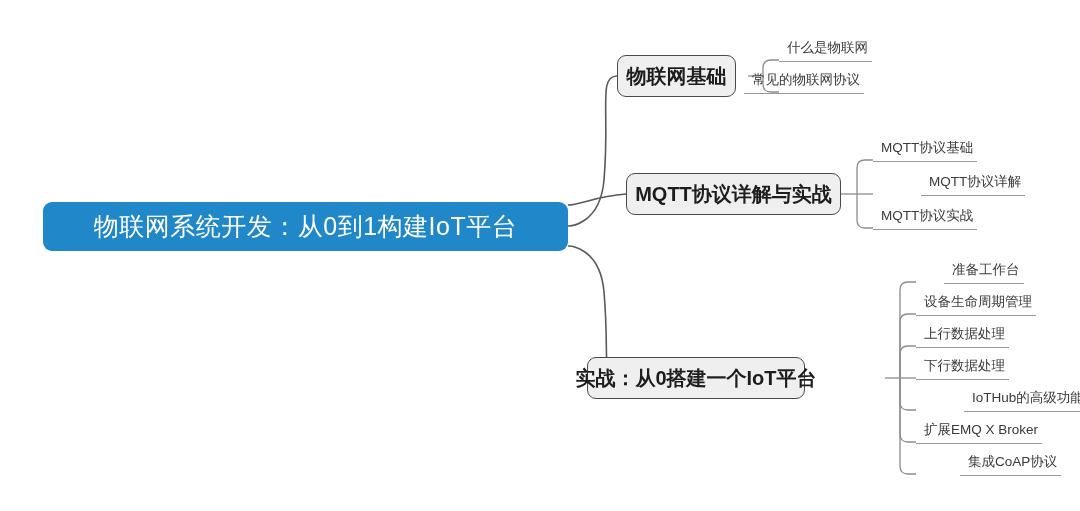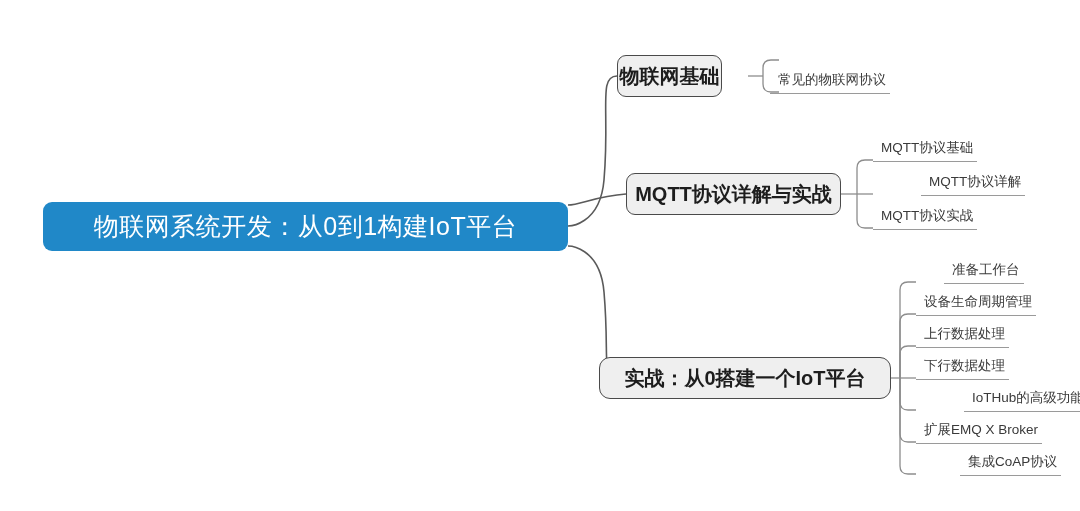--- a/index.html
+++ b/index.html
@@ -76,23 +76,23 @@
     box-sizing: border-box;
     height: 42px;
   }
   .branch-node .branch-label {
     color: #1d1d1d;
     font-size: 20px;
     font-weight: bold;
     white-space: nowrap;
   }
 
-  #branch-0 { left: 617px; top: 55px;  width: 105px; }
+  #branch-0 { left: 617px; top: 55px;  width: 119px; }
   #branch-1 { left: 626px; top: 173px; width: 215px; }
-  #branch-2 { left: 599px; top: 357px; width: 292px; border-radius: 11px; }
+  #branch-2 { left: 587px; top: 357px; width: 218px; }
 
   
   .leaf-node {
     position: absolute;
     height: 26px;
     display: flex;
     align-items: center;
     box-sizing: border-box;
     border-bottom: 1.3px solid #9a9a9a;
     padding: 0 4px 2px 8px;
@@ -136,21 +136,24 @@
     <path class="hair" d="M 900 378 L 900 466 Q 900 474 908 474 L 916 474"></path>
   </svg>
 
   <div class="root-node">
     <span class="root-label">物联网系统开发：从0到1构建IoT平台</span>
   </div>
 
   <div class="branch-node" id="branch-0">
     <span class="branch-label">物联网基础</span>
   </div>
-  <div class="leaf-node" style="left:770px; top:68px;">
+  <div class="leaf-node" style="left:779px; top:36px;">
+    <span class="leaf-label">什么是物联网</span>
+  </div>
+  <div class="leaf-node" style="left:744px; top:68px;">
     <span class="leaf-label">常见的物联网协议</span>
   </div>
 
   <div class="branch-node" id="branch-1">
     <span class="branch-label">MQTT协议详解与实战</span>
   </div>
   <div class="leaf-node" style="left:873px; top:136px;">
     <span class="leaf-label">MQTT协议基础</span>
   </div>
   <div class="leaf-node" style="left:873px; top:170px;margin-left:48px;">

